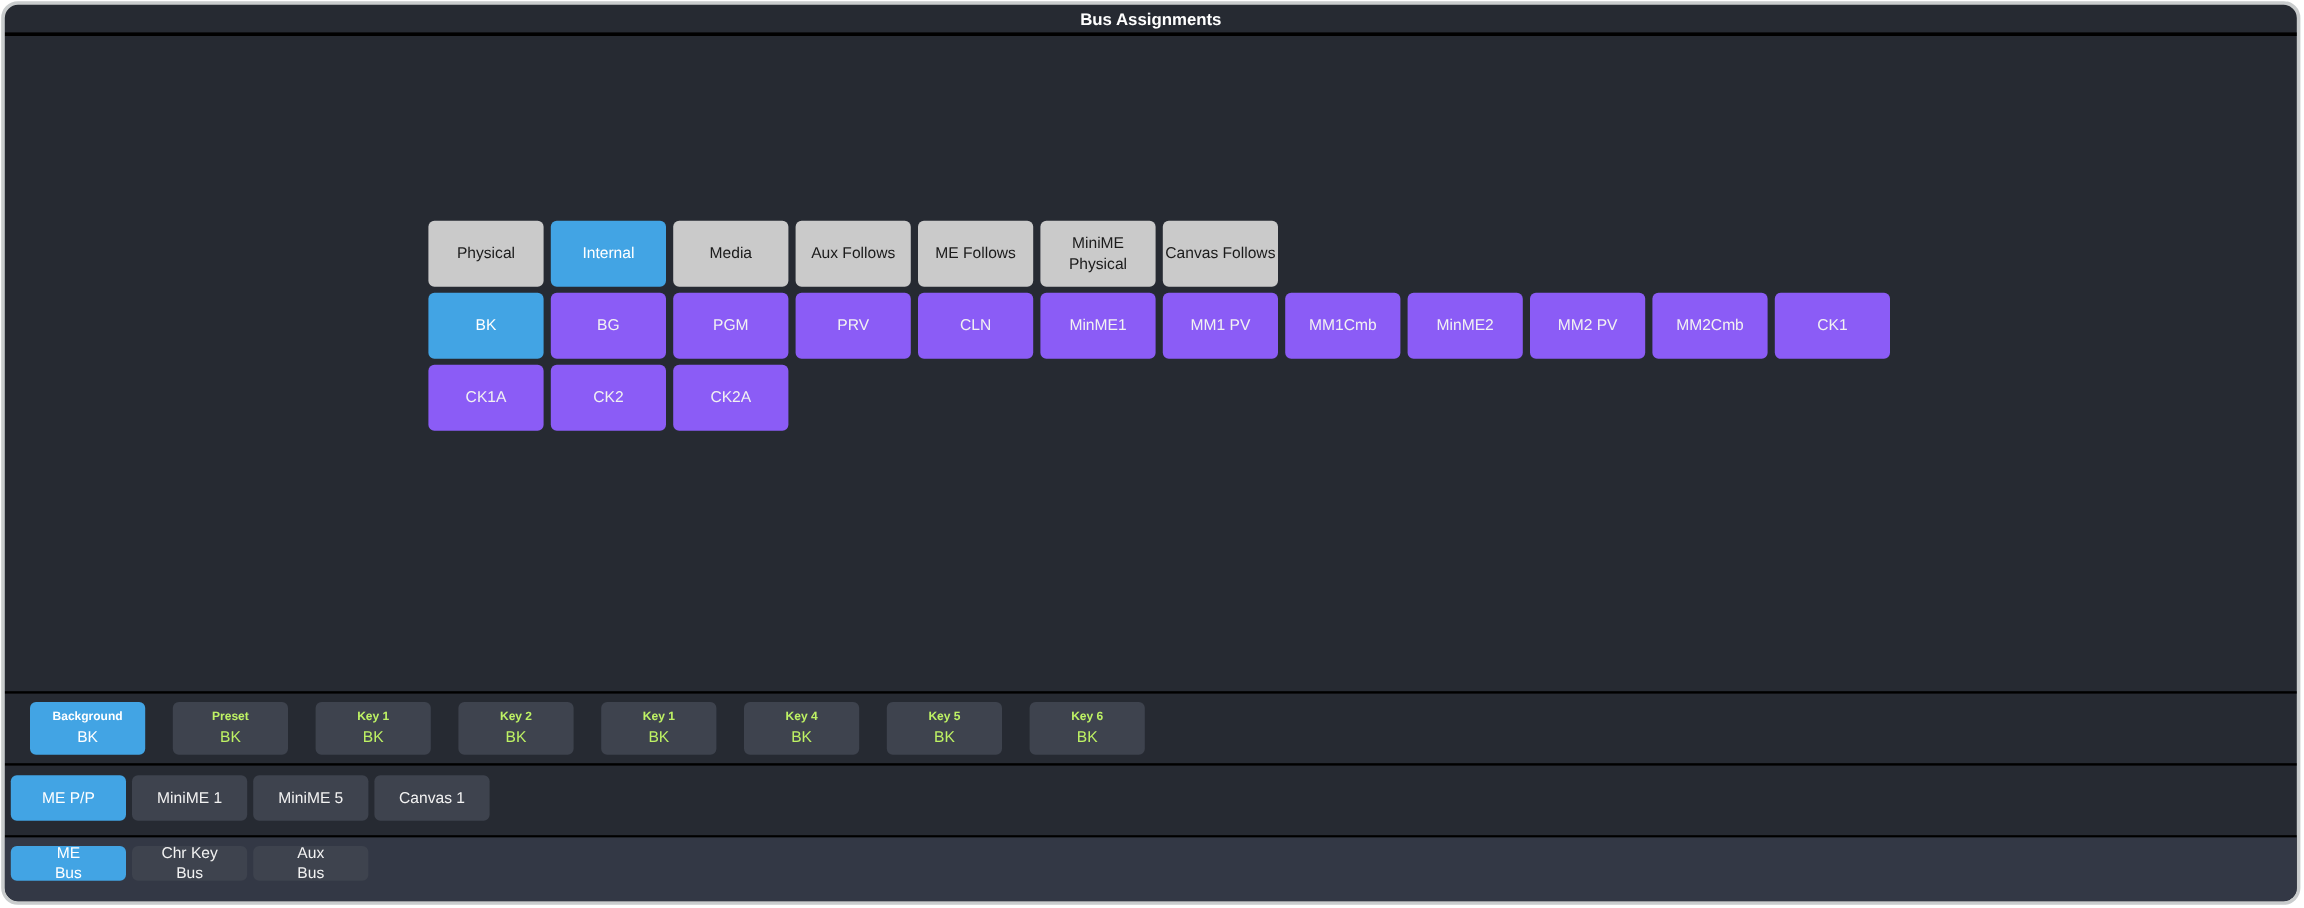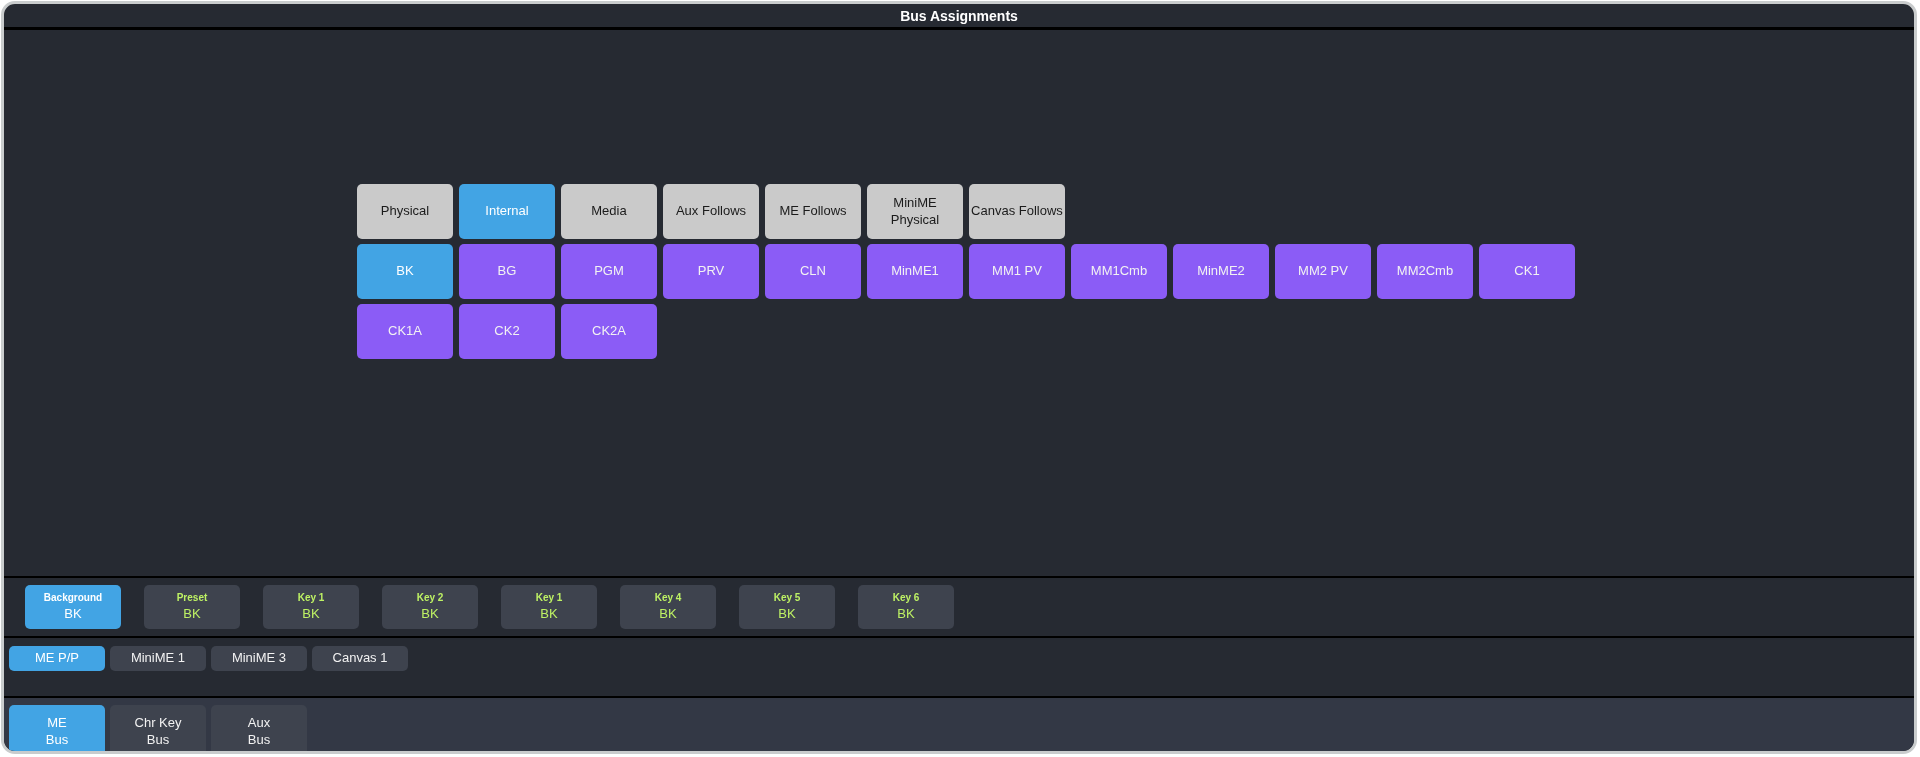--- a/index.html
+++ b/index.html
@@ -22,22 +22,22 @@
   #keyers{left:5px;top:581px;gap:23px;margin-left:16px;}
   #levels{left:5px;top:642px;gap:5px;}
   #bustypes{left:5px;top:701px;gap:5px;}
   .btn{box-sizing:border-box;width:96px;border-radius:5px;display:flex;flex-direction:column;
     align-items:center;justify-content:center;text-align:center;font-size:13px;line-height:1.25;
     cursor:default;user-select:none;}
   .cat{height:55px;background:#cacaca;color:#1b1b1b;padding:2px;}
   .dark{height:55px;background:#8b5cf6;color:#f2f2f2;}
   .keyer{height:44px;background:#3e434e;color:#bef264;}
   .keyer .klabel{font-size:10px;font-weight:bold;margin-bottom:1px;}
-  .level{height:25px;background:#3e434e;color:#f2f2f2;}
-  .bustype{height:53px;background:#3e434e;color:#f2f2f2;}
+  .level{height:38px;background:#3e434e;color:#f2f2f2;}
+  .bustype{height:29px;background:#3e434e;color:#f2f2f2;}
   .selected{background:#42a4e4 !important;color:#ffffff !important;}
 </style>
 </head>
 <body>
 
 <div id="window">
   <div id="titlebar">Bus Assignments</div>
   <div id="title-sep" class="sep"></div>
 
   <div id="categories" class="btnrow">
@@ -149,21 +149,21 @@
 
   <div id="sep-levels" class="sep"></div>
   <div id="levels" class="btnrow">
       <div class="btn level selected">
         <div>ME P/P</div>
       </div>
       <div class="btn level">
         <div>MiniME 1</div>
       </div>
       <div class="btn level">
-        <div>MiniME 3</div>
+        <div>MiniME 5</div>
       </div>
       <div class="btn level">
         <div>Canvas 1</div>
       </div>
     </div>
 
   <div id="sep-bustypes" class="sep"></div>
   <div id="bustype-band"></div>
   <div id="bustypes" class="btnrow">
       <div class="btn bustype selected">

